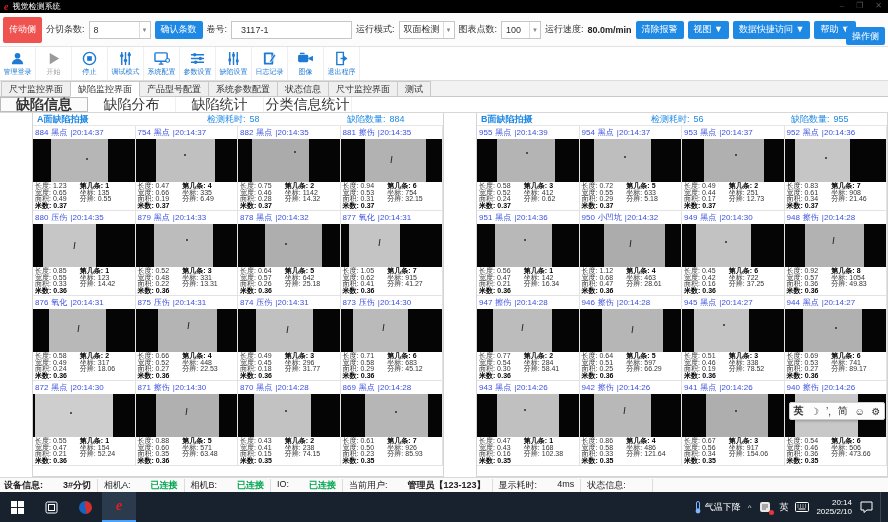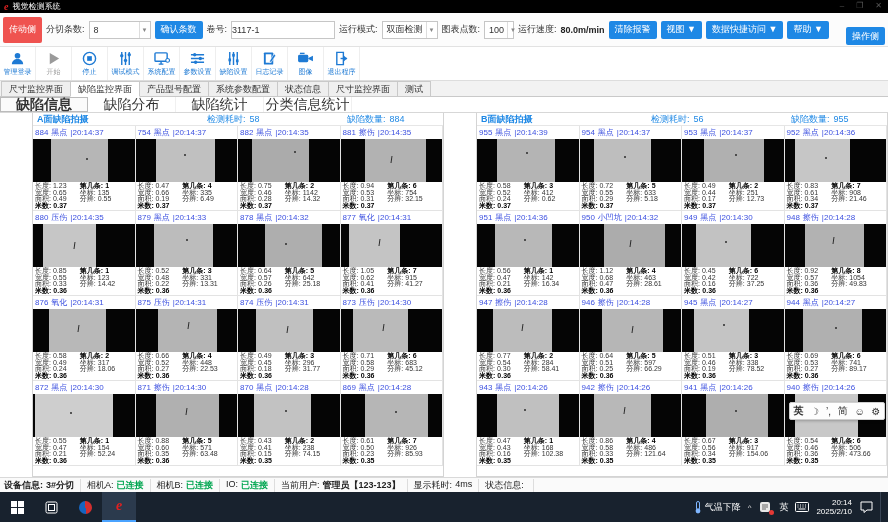--- a/index.html
+++ b/index.html
@@ -14,21 +14,21 @@
 
   
   .toolbar1 { position:absolute; top:13px; left:0; right:0; height:34px; background:#fcfcfc;
     border-bottom:1px solid #e2e2e2; display:flex; align-items:center; padding:0 3px; gap:4px; font-size:9px; color:#222; }
   .btn-red { background:#ef5350; color:#fff; border:none; border-radius:2px; height:26px; padding:0 6px; font-size:9px; }
   .btn-blue { background:#1e88e5; color:#fff; border:none; border-radius:2px; height:18px; padding:0 6px; font-size:9px; white-space:nowrap; }
   .tb-label { white-space:nowrap; color:#333; }
   .select { background:#fff; border:1px solid #c6c6c6; height:18px; display:flex; align-items:center;
     padding:0 2px 0 4px; gap:3px; color:#333; }
   .select .arr { color:#888; font-size:6px; border-left:1px solid #ddd; padding-left:2px; height:100%; display:flex; align-items:center; }
-  .tb-input { background:#fff; border:1px solid #c6c6c6; height:18px; width:104px; padding:0 0; font-size:9px; color:#333; display:flex; align-items:center; }
+  .tb-input { background:#fff; border:1px solid #c6c6c6; height:18px; width:121px; padding:0 9px; font-size:9px; color:#333; display:flex; align-items:center; }
   .speedval { font-weight:bold; color:#222; white-space:nowrap; }
   .winctl { position:absolute; top:1px; right:6px; display:flex; gap:12px; color:#555; font-size:8px; }
   .winctl span { cursor:default; }
   .operate-btn { position:absolute; top:13px; right:3px; }
 
   
   .toolbar2 { position:absolute; top:47px; left:0; right:0; height:34px; background:#fff;
     border-bottom:1px solid #ddd; display:flex; }
   .action { width:36px; display:flex; flex-direction:column; align-items:center; justify-content:center;
     gap:1px; border-right:1px solid #eee; color:#1e7ad4; font-size:7px; cursor:pointer; }
@@ -63,21 +63,21 @@
   .speck.dot { width:2px; height:2px; border-radius:50%; }
   .speck.scratch { width:1px; height:7px; transform:rotate(8deg); }
   .cinfo { height:28px; display:flex; font-size:7px; line-height:6.6px; color:#333; padding:1px 2px; }
   .cinfo .colL { width:46%; }
   .cinfo .colR { width:54%; }
   .cinfo .bold { font-weight:bold; color:#000; }
 
   
   .statusbar { position:absolute; top:477px; left:0; right:0; height:15px; background:#fafafa;
     border-top:1px solid #d9d9d9; display:flex; align-items:center; font-size:9px; color:#222; padding:0 4px; }
-  .seg { display:flex; gap:3px; padding:0 6px; border-right:1px solid #ddd; white-space:nowrap; }
+  .seg { display:flex; gap:20px; padding:0 6px; border-right:1px solid #ddd; white-space:nowrap; }
   .seg:first-child { padding-left:0; }
   .seg .v.ok { color:#00a650; font-weight:bold; }
   .seg .v.b, .seg .l.b { font-weight:bold; }
 
   
   .taskbar { position:absolute; bottom:0; left:0; right:0; height:30px; background:#18222e; display:flex; align-items:center; color:#fff; }
   .tb-left { display:flex; height:100%; align-items:center; }
   .tbicon { width:34px; height:100%; display:flex; align-items:center; justify-content:center; cursor:pointer; }
   .tbicon.activeapp { background:#2b3a4d; border-bottom:2px solid #4aa3ff; }
   .winlogo { display:grid; grid-template-columns:6px 6px; grid-template-rows:6px 6px; gap:1px; }
@@ -116,21 +116,21 @@
     </div>
     <button class="btn-blue">确认条数</button>
     <span class="tb-label">卷号:</span>
     <div class="tb-input">3117-1</div>
     <span class="tb-label">运行模式:</span>
     <div class="select" style="width:56px">
       <span style="flex:1">双面检测</span>
       <span class="arr">▼</span>
     </div>
     <span class="tb-label">图表点数:</span>
-    <div class="select" style="width:30px">
+    <div class="select" style="width:40px">
       <span style="flex:1">100</span>
       <span class="arr">▼</span>
     </div>
     <span class="tb-label">运行速度:</span>
     <span class="speedval">80.0m/min</span>
     <button class="btn-blue">清除报警</button>
     <button class="btn-blue">视图 ▼</button>
     <button class="btn-blue">数据快捷访问 ▼</button>
     <button class="btn-blue">帮助 ▼</button>
   </div>

